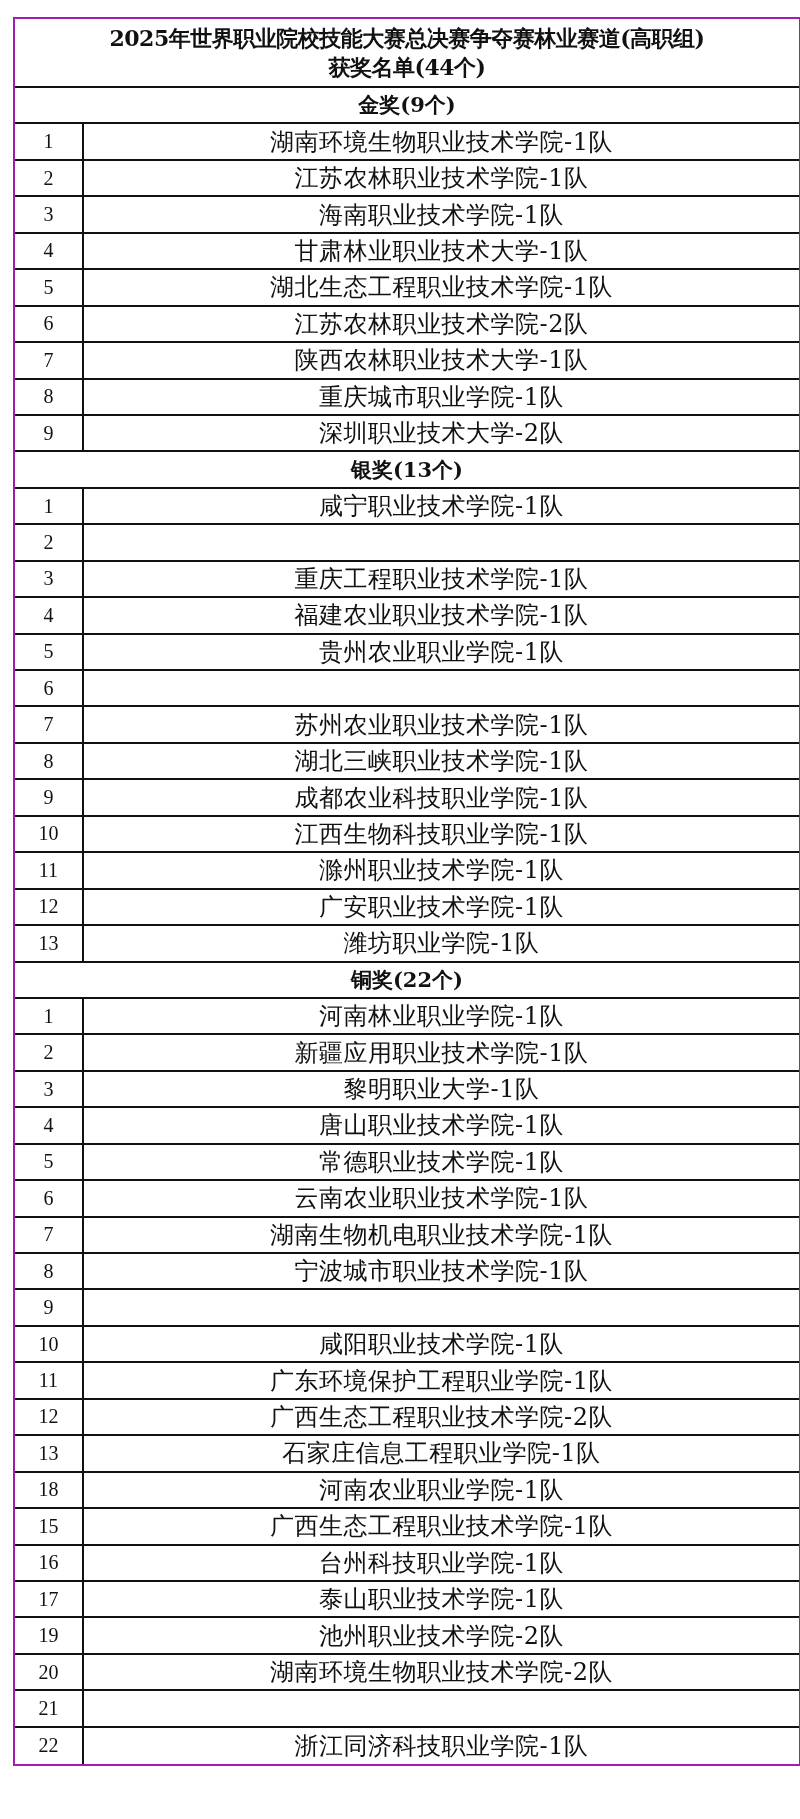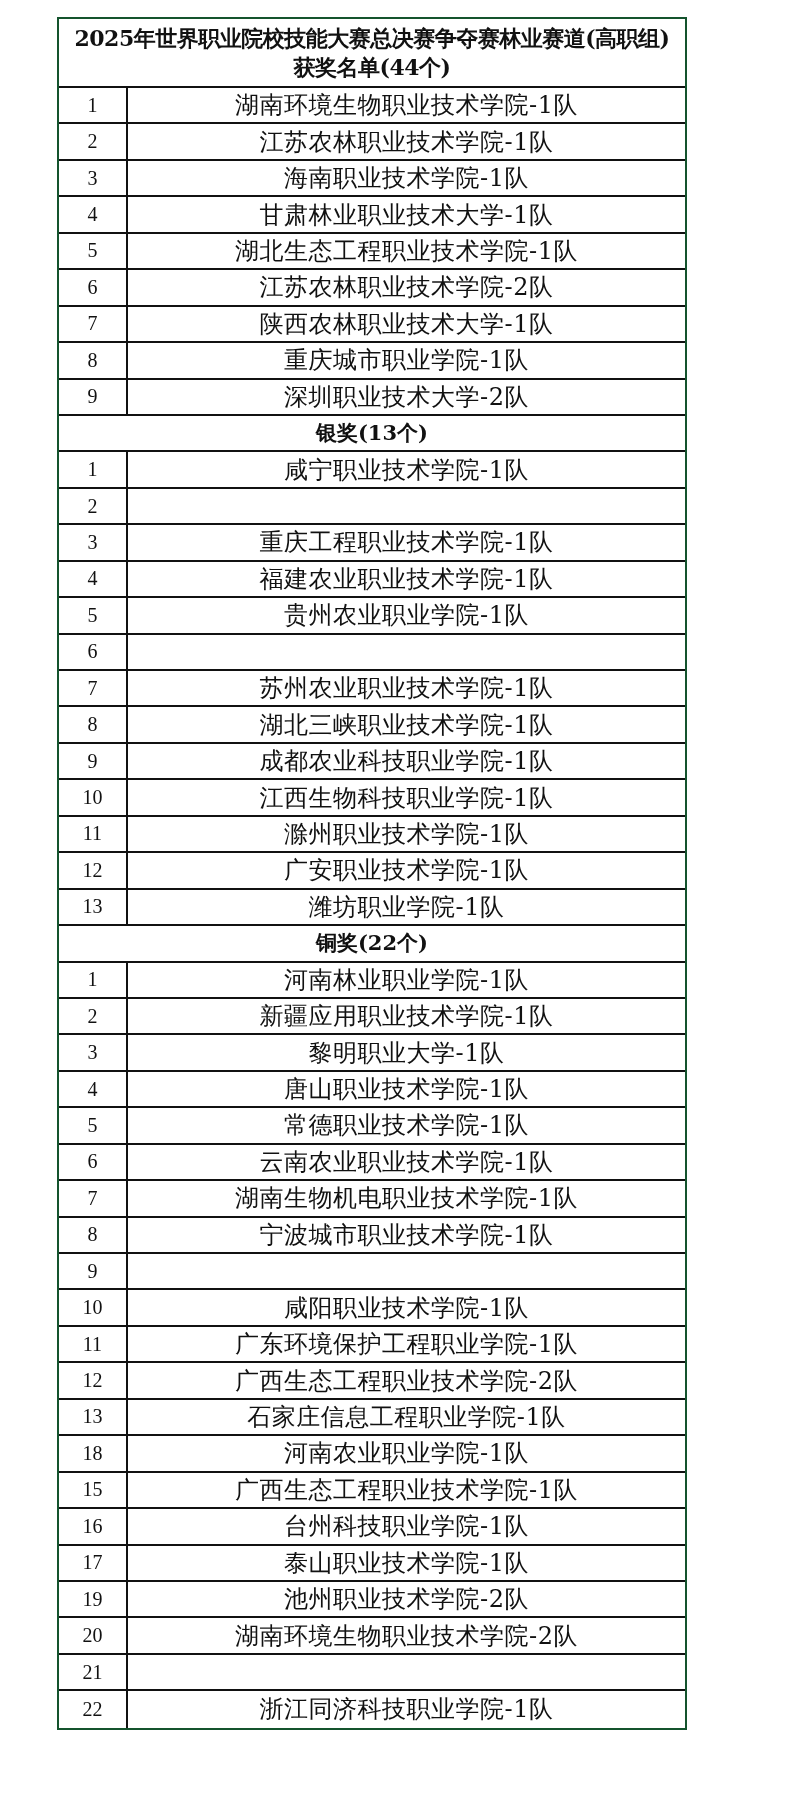--- a/index.html
+++ b/index.html
@@ -12,24 +12,23 @@
       height: 1819px;
       position: relative;
       overflow: hidden;
       font-family: "DejaVu Serif", "Liberation Serif", serif;
       color: #111111;
     }
     .sheet {
       position: absolute;
       left: 13px;
       top: 17px;
-      width: 630px;
-      border: 2px solid #14532d;
-      box-sizing: border-box;
-      margin-left: 44px;
+      width: 788px;
+      border: 2px solid #a21caf;
+      box-sizing: border-box;
     }
     .title-block {
       height: 69px;
       border-bottom: 2px solid #111111;
       box-sizing: border-box;
       display: flex;
       flex-direction: column;
       align-items: center;
       justify-content: center;
       font-weight: bold;
@@ -81,20 +80,21 @@
 </head>
 <body>
 
 <div class="sheet">
   <div class="title-block">
     <div>2025年世界职业院校技能大赛总决赛争夺赛林业赛道(高职组)</div>
     <div>获奖名单(44个)</div>
   </div>
   <div id="sections-container">
       <div class="section">
+        <div class="section-header">金奖(9个)</div>
         <div class="section-rows">
           <div class="row">
             <div class="cell-num">1</div>
             <div class="cell-name">湖南环境生物职业技术学院-1队</div>
           </div>
           <div class="row">
             <div class="cell-num">2</div>
             <div class="cell-name">江苏农林职业技术学院-1队</div>
           </div>
           <div class="row">

